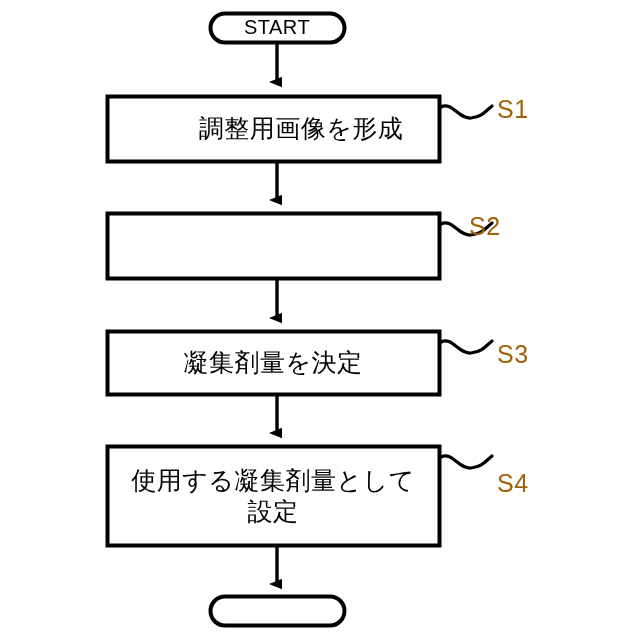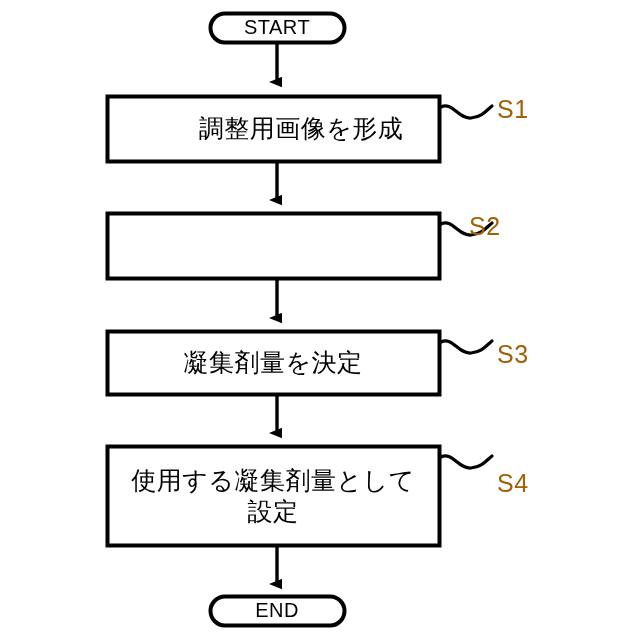--- a/index.html
+++ b/index.html
@@ -85,21 +85,20 @@
     <rect x="107.5" y="446.5" width="332" height="99" fill="#ffffff" stroke="#000000" stroke-width="4"></rect>
     <path d="M441,457 C452,451 458,469 471,468 C482,467 487,460 492,456" fill="none" stroke="#000000" stroke-width="3.2" stroke-linecap="round"></path>
 
     <line x1="277" y1="546" x2="277" y2="584" stroke="#000000" stroke-width="3.4" marker-end="url(#arrowhead)"></line>
 
     <rect x="210.5" y="596.5" width="134" height="29" rx="14.5" ry="14.5" fill="#ffffff" stroke="#000000" stroke-width="4"></rect>
   </svg>
 
   <div class="node-text terminal-label" style="left:210px; top:13px; width:134px; height:29px;">START</div>
 
-  <div class="node-text terminal-label" style="left:210px; top:596px; width:134px; height:29px;">END</div>
 
   <div class="node-text process-label" style="left:107px; top:96px; width:332px; height:65px;padding-left:28px;">調整用画像を形成</div>
 
 
   <div class="node-text process-label" style="left:107px; top:331px; width:332px; height:63px;">凝集剤量を決定</div>
 
   <div class="node-text process-label" style="left:107px; top:446px; width:332px; height:99px;">使用する凝集剤量として
 設定</div>
 
   <div class="step-label" style="left:497px; top:95px;">S1</div>

